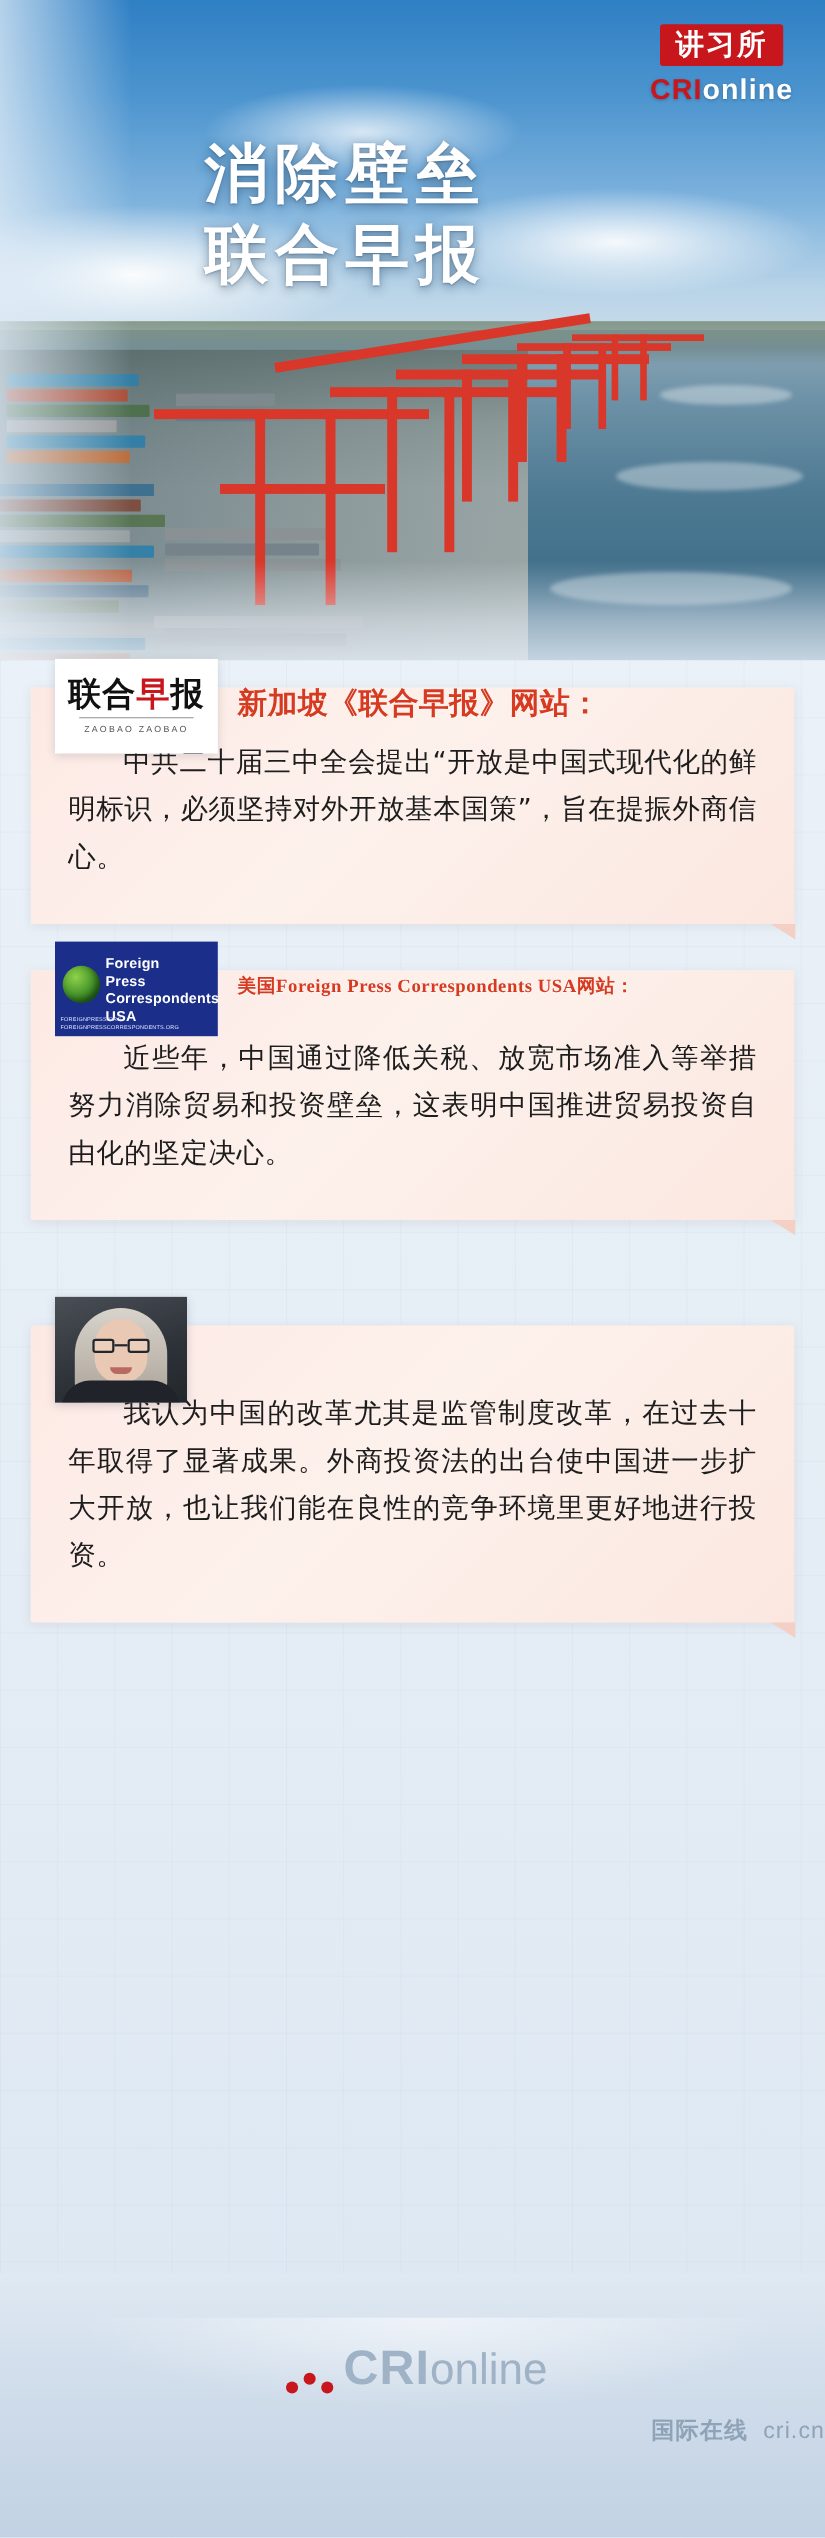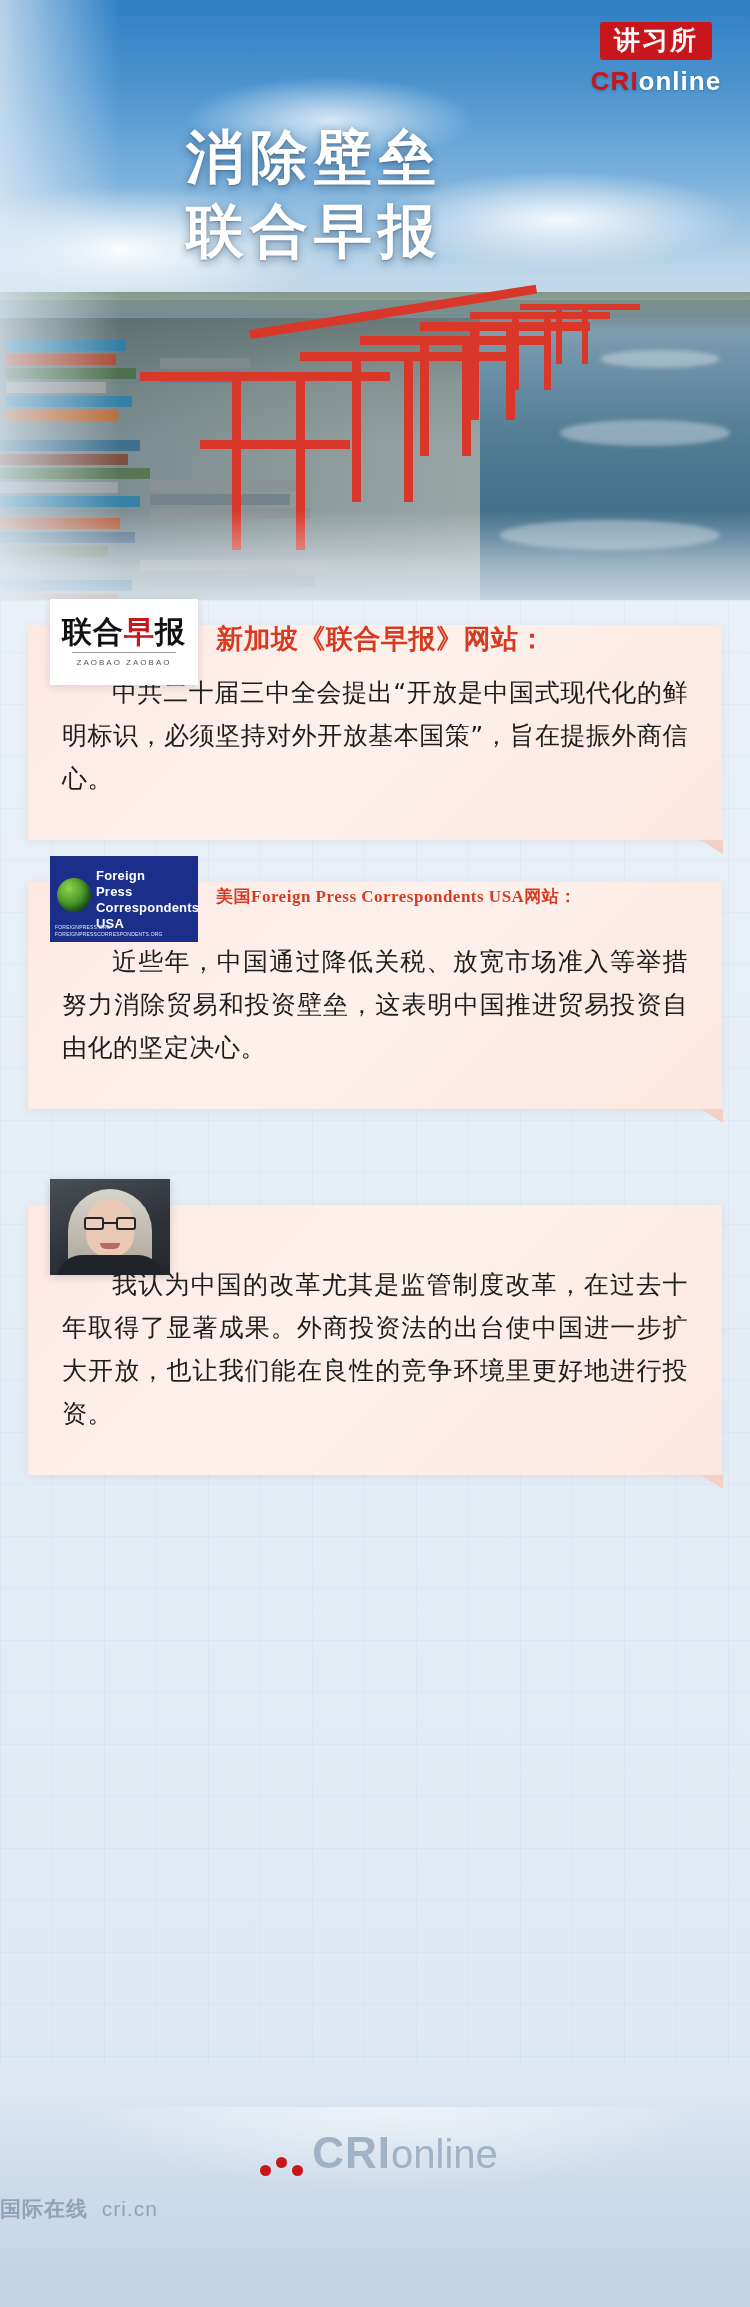--- a/index.html
+++ b/index.html
@@ -407,21 +407,21 @@
   }
   .footer-logo .online {
     font-size: 40px;
     font-weight: normal;
     color: #9fb2c6;
   }
   .footer-sub {
     position: absolute;
     left: 0; top: 128px;
     width: 750px;
-    text-align: left;
+    text-align: right;
     font-size: 21px;
     color: #8fa3b8;
     letter-spacing: 1px;
   }
   .footer-sub .cn { font-weight: bold; color: #8fa3b8; }
 </style>
 </head>
 <body>
 
 <div class="poster">

